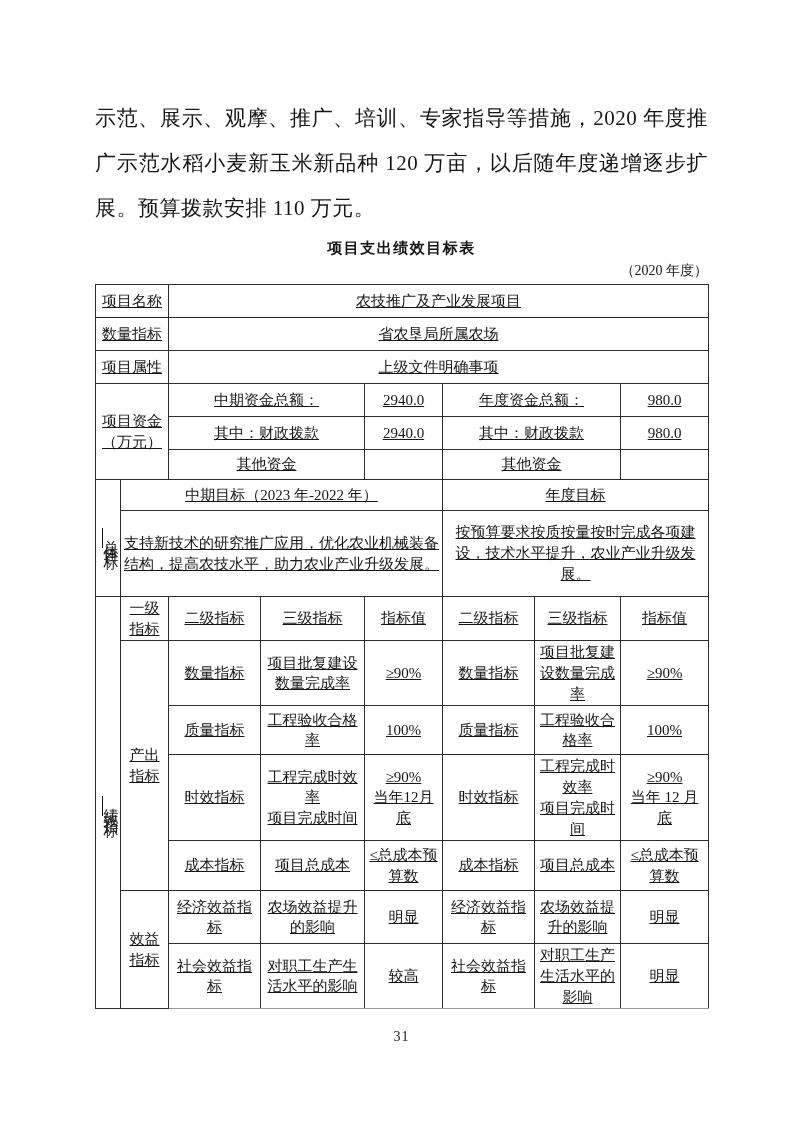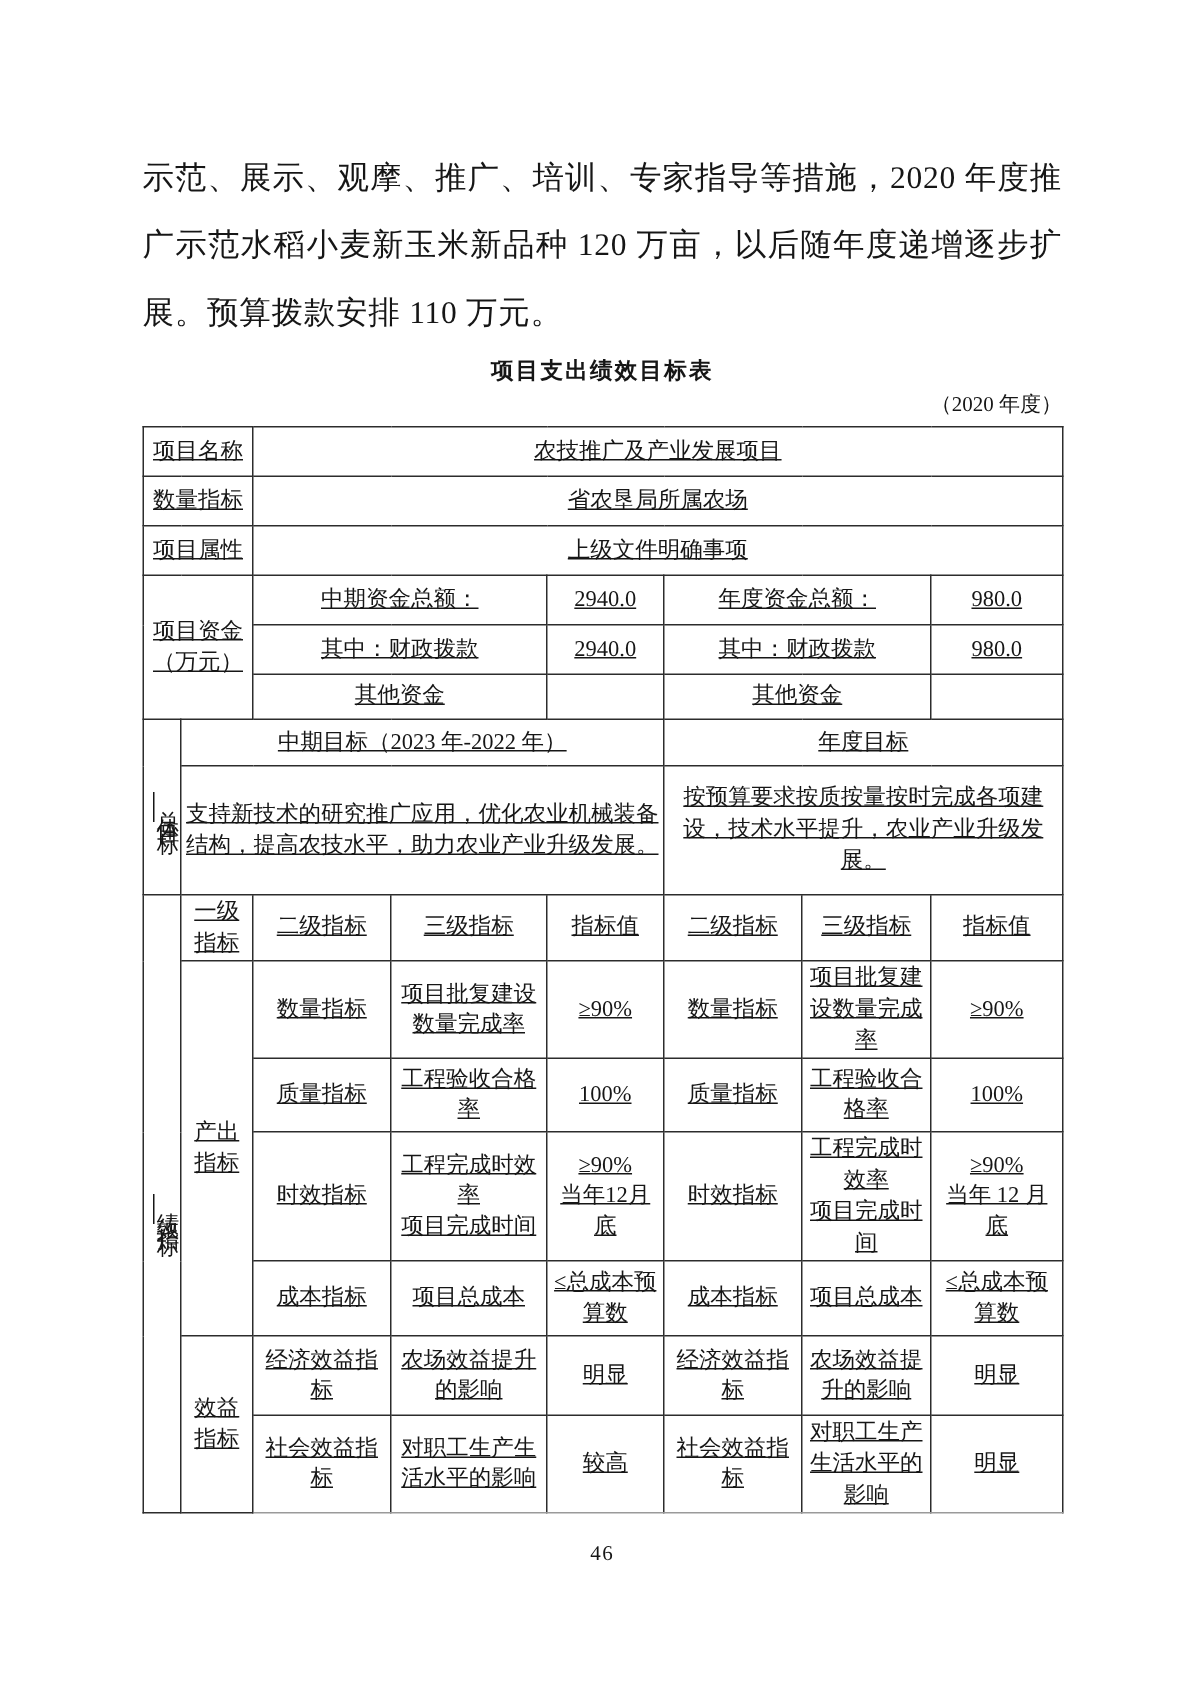--- a/index.html
+++ b/index.html
@@ -180,14 +180,14 @@
       <td>社会效益指标</td>
       <td class="left">对职工生产生活水平的影响</td>
       <td>较高</td>
       <td>社会效益指标</td>
       <td class="left">对职工生产生活水平的影响</td>
       <td>明显</td>
     </tr>
   </tbody>
     </table>
 
-  <div class="page-num">46</div>
+  <div class="page-num">31</div>
 </div>
 
 </body></html>

